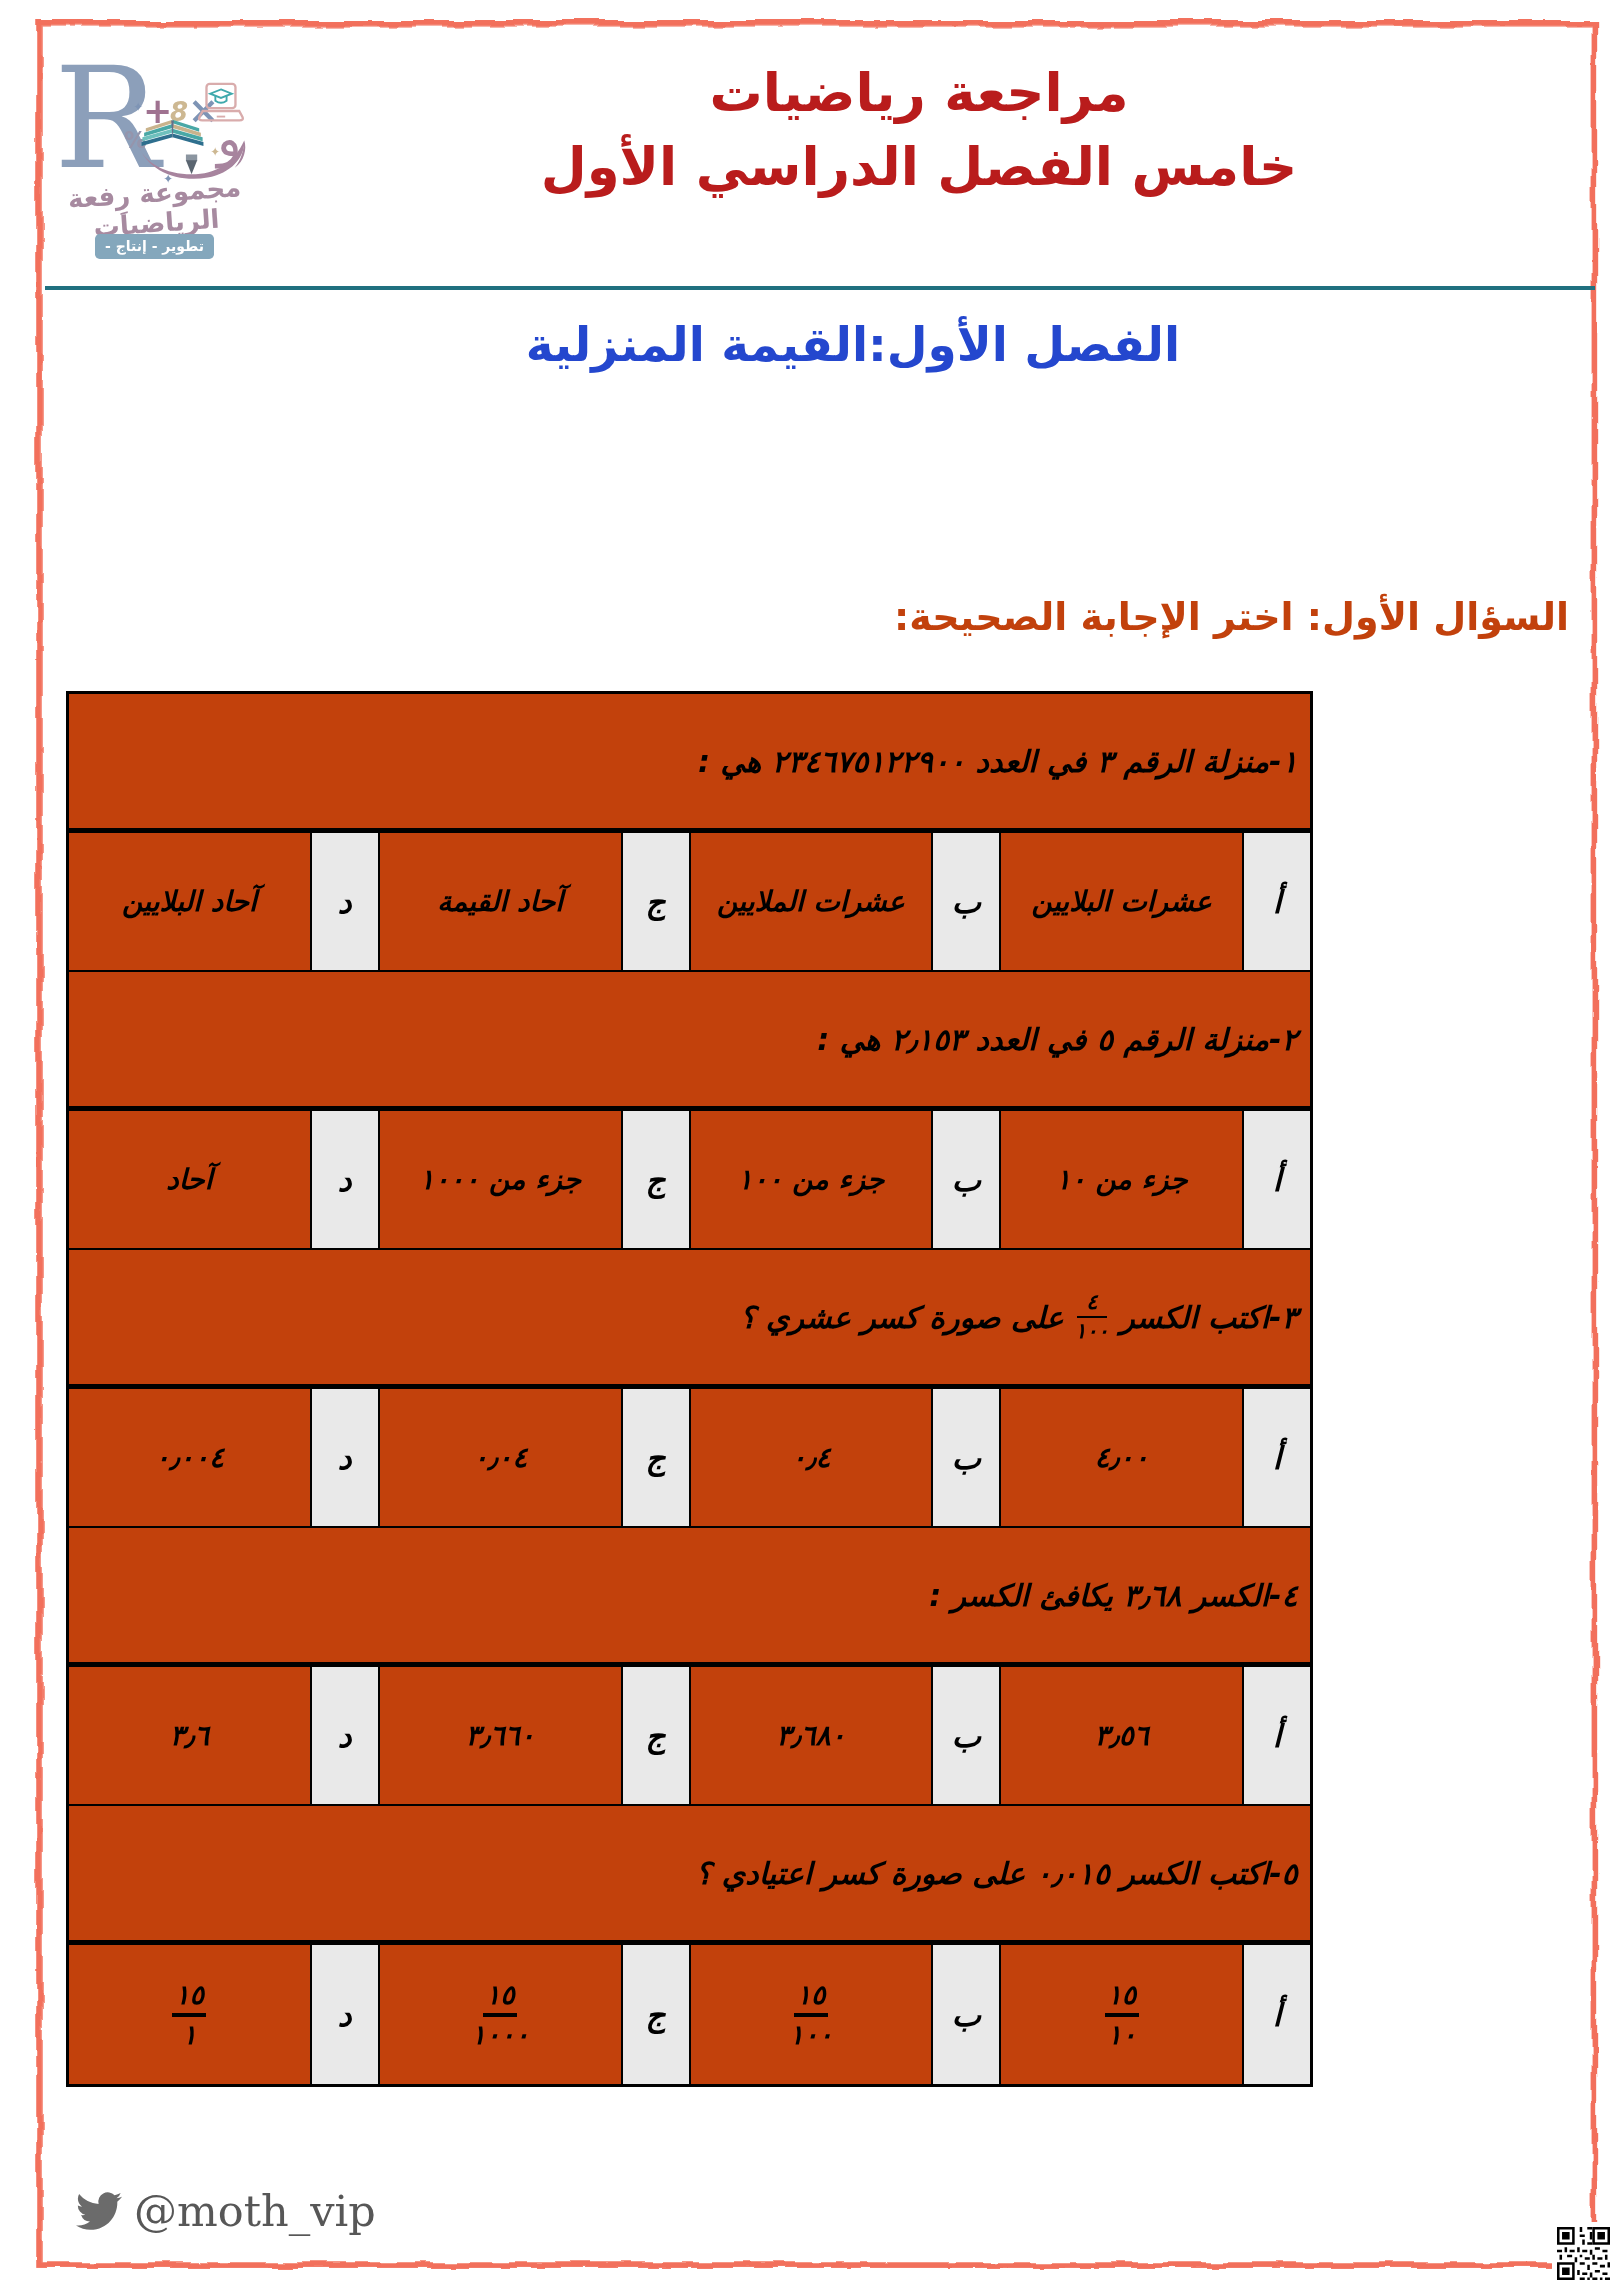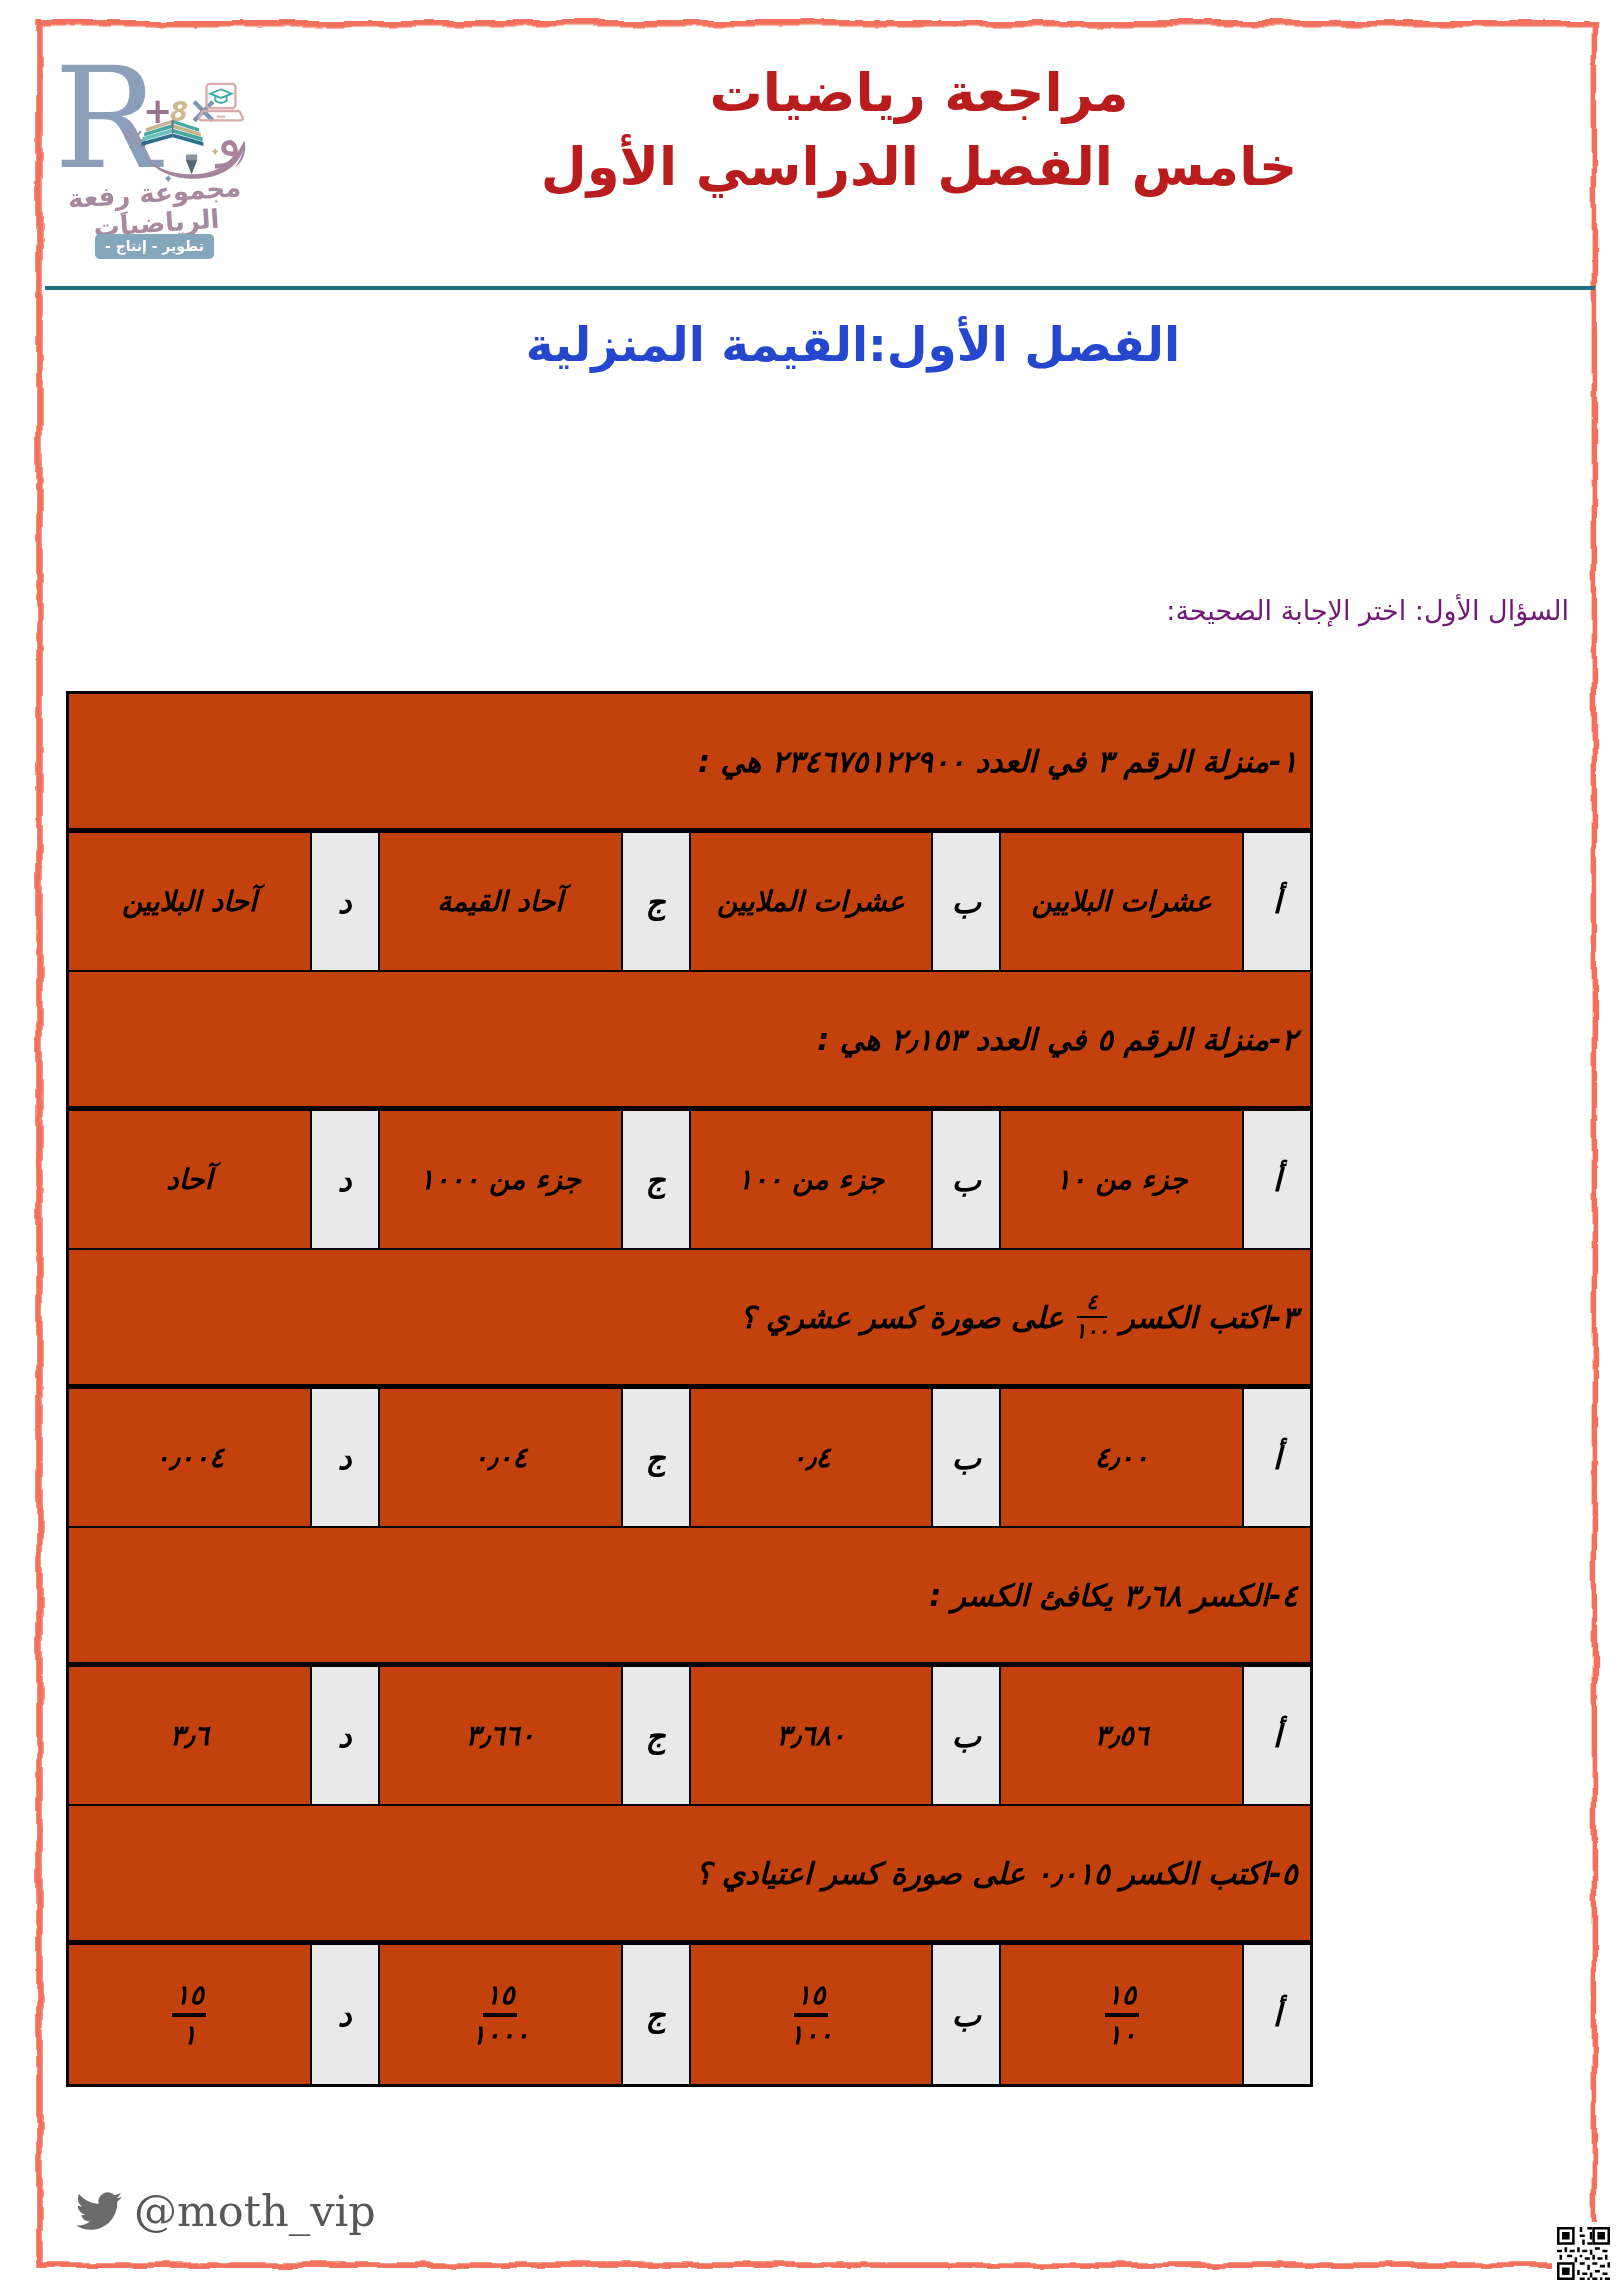--- a/index.html
+++ b/index.html
@@ -51,21 +51,21 @@
     color:#b91c1c; font-weight:bold; font-size:53px; line-height:74px;
   }
   .divider { position:absolute; left:45px; top:286px; width:1550px; height:4.2px; background:#20707F; }
   .section-heading {
     position:absolute; left:82px; top:307px; width:1542px;
     text-align:center; direction:rtl;
     color:#2447CE; font-weight:bold; font-size:47px;margin-top:10px;
   }
   .intro {
     position:absolute; right:55px; top:595px;
-    direction:rtl; color:#701a75; font-weight:normal; font-size:27px;
+    direction:rtl; color:#c2410c; font-weight:bold; font-size:38px;
   }
 
   
   .qtable {
     position:absolute; left:66px; top:691px; width:1247px;
     direction:rtl; border:3.3px solid #000; background:#c2410c;font-style:italic;
   }
   .qrow {
     height:139px; border-bottom:5.2px solid #000;
     display:flex; align-items:center;

